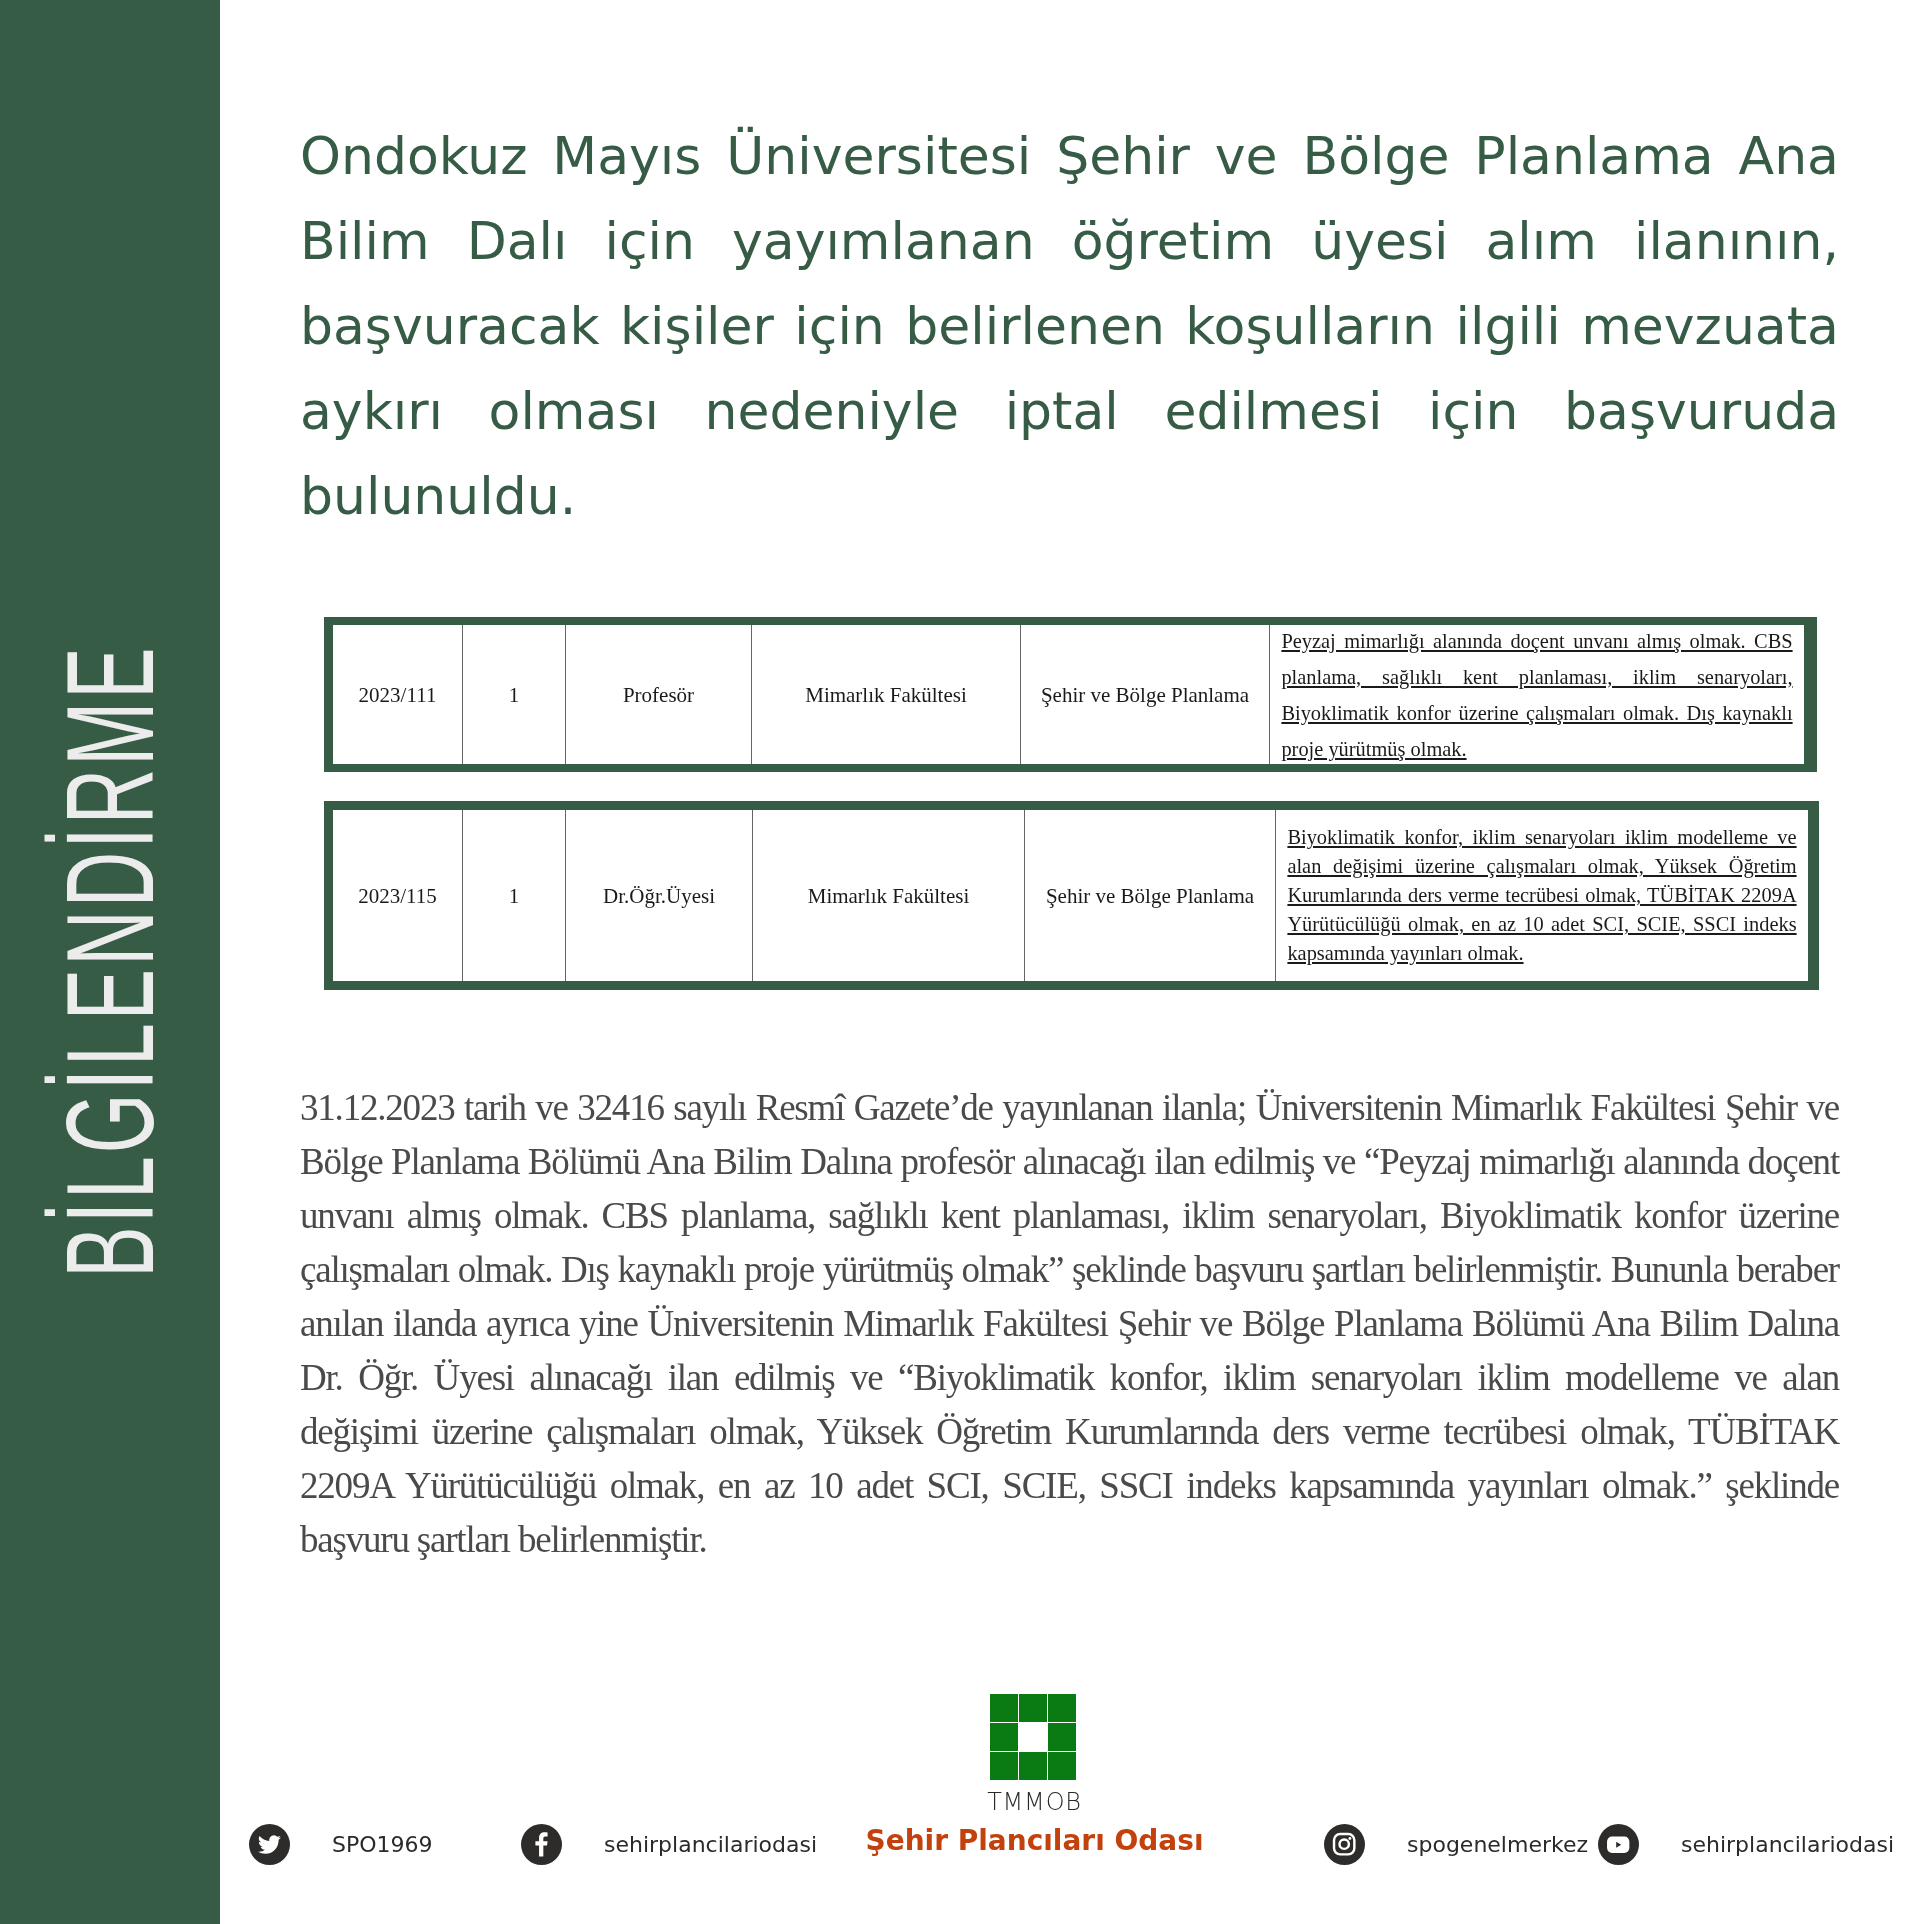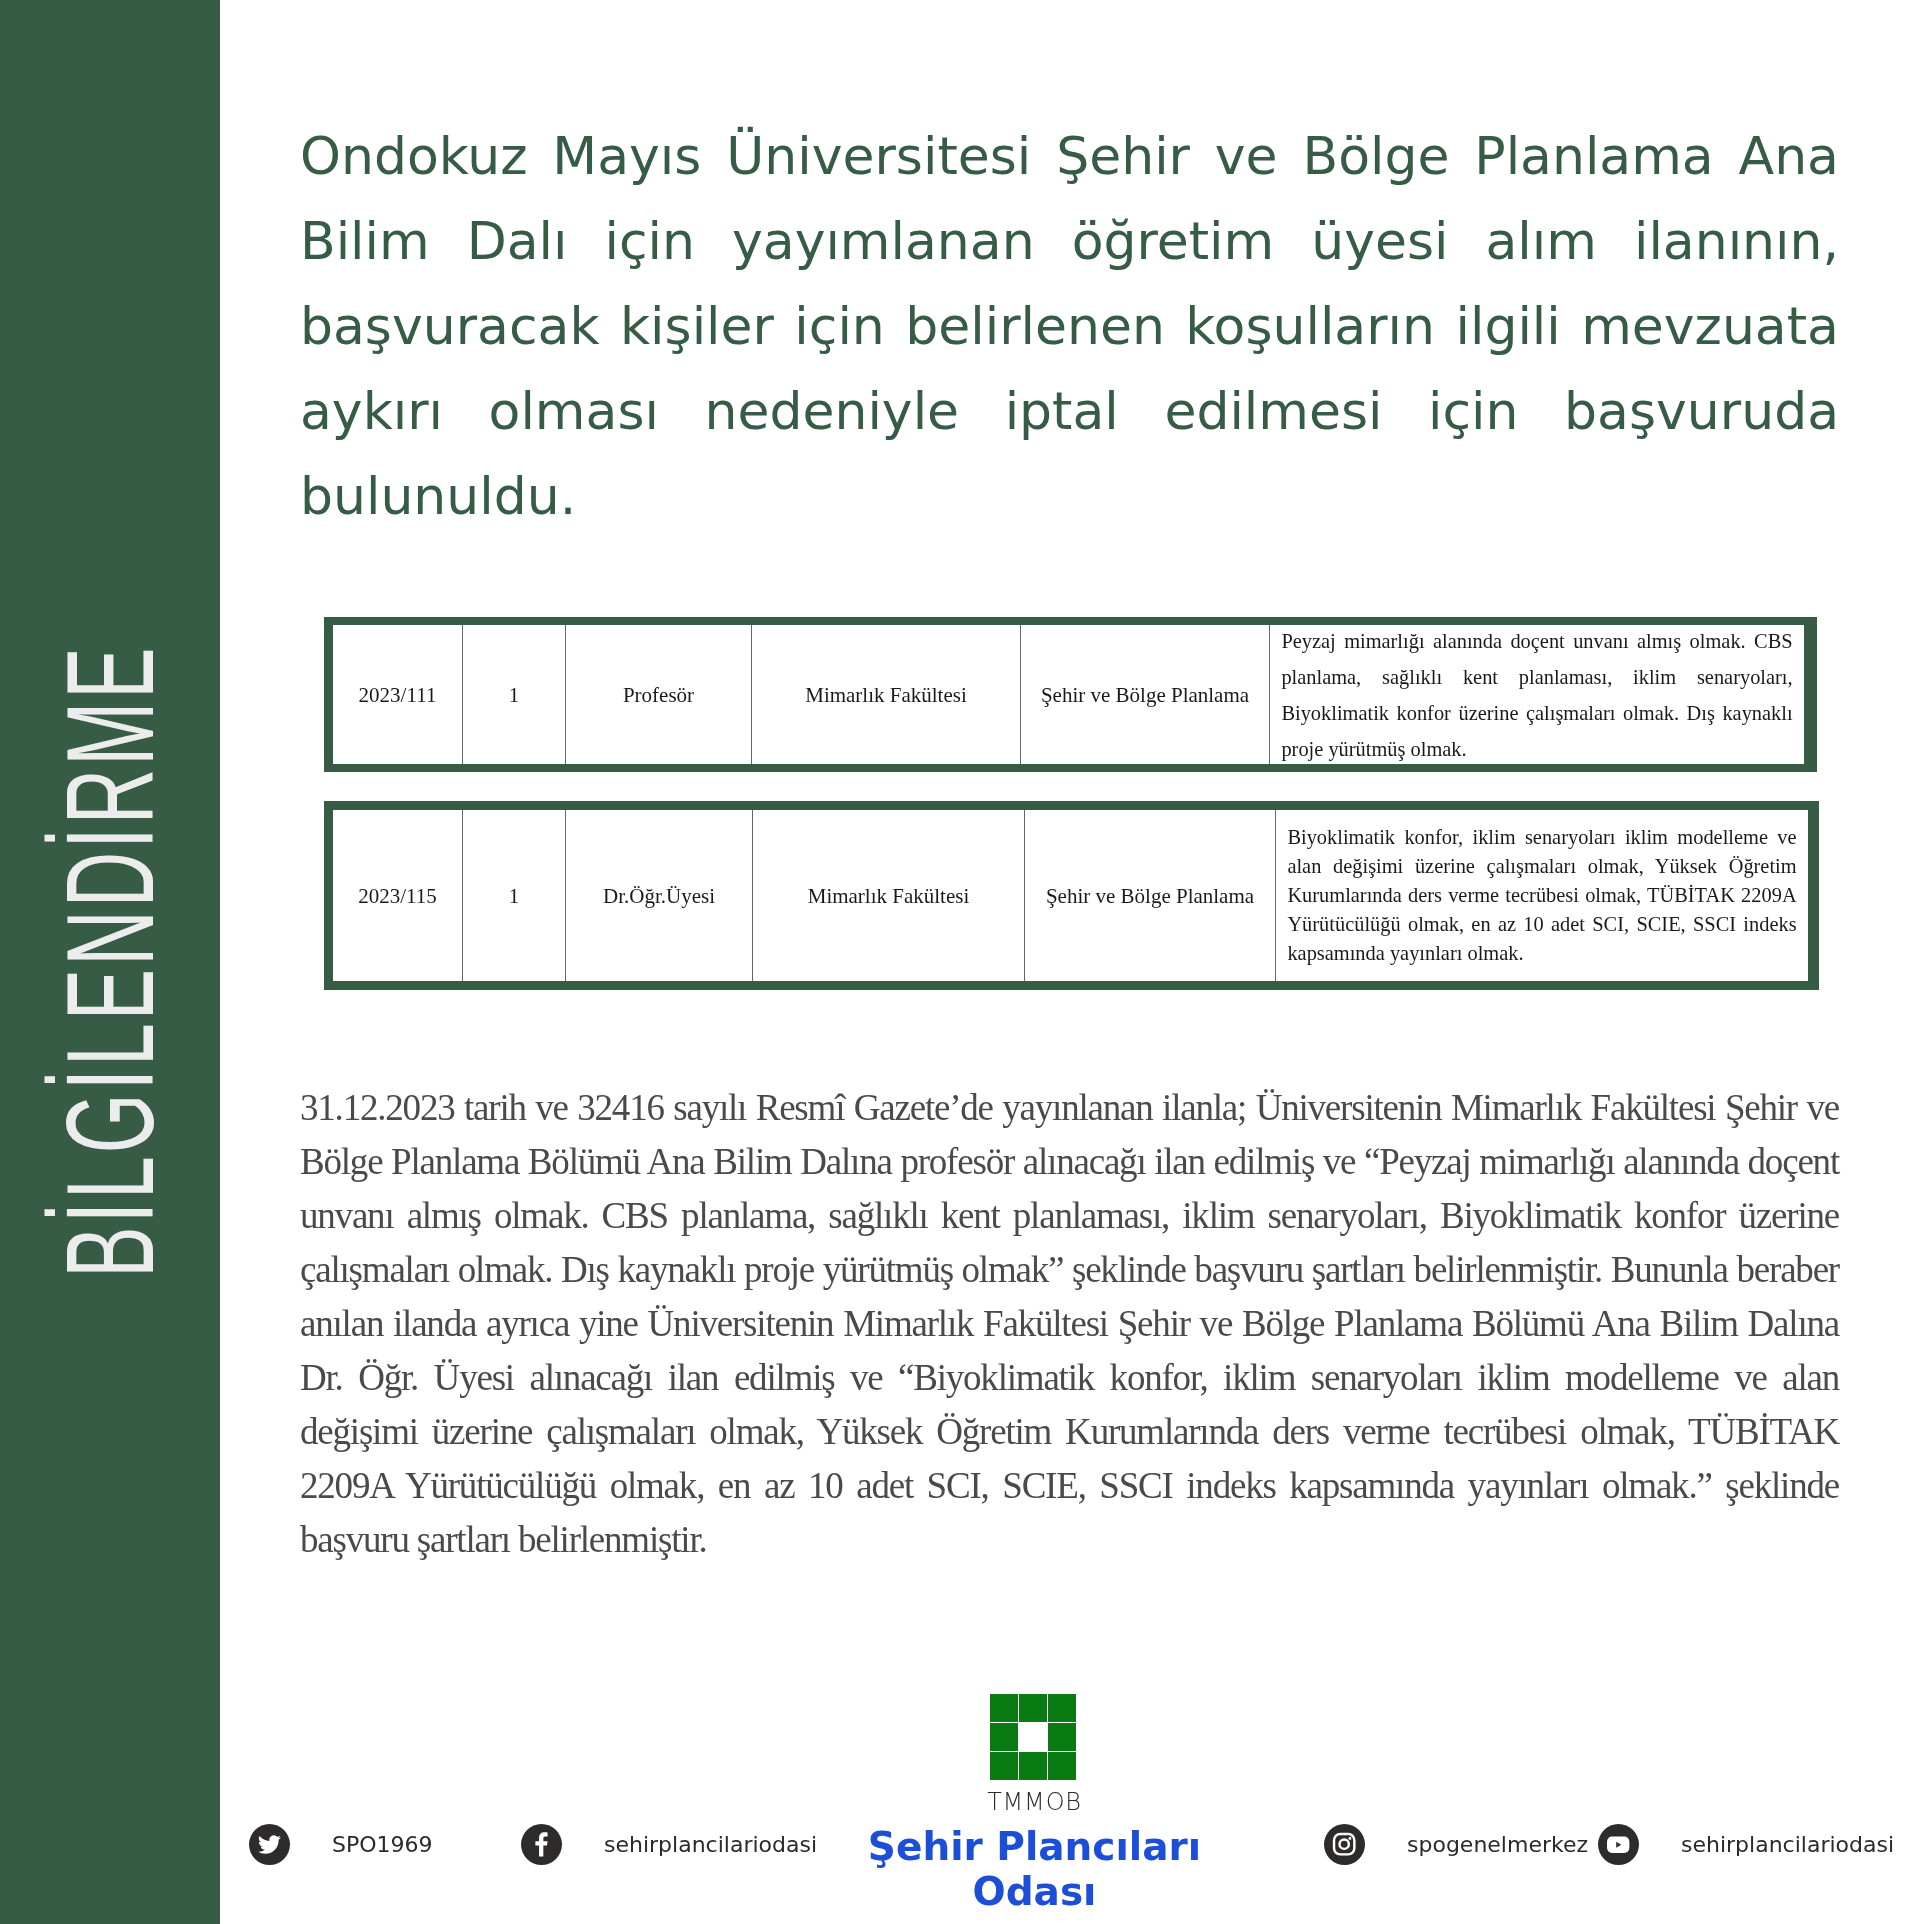--- a/index.html
+++ b/index.html
@@ -48,21 +48,21 @@
     display: flex; align-items: center; justify-content: center;
     font-size: 21px; line-height: 36px;
     box-sizing: border-box; padding: 0 6.5px;
   }
   .cell:last-child { border-right: none; }
   .c1 { width: 130px; }
   .c2 { width: 103px; }
   .c3 { width: 186px; }
   .c4 { width: 269px; }
   .c5 { width: 249px; }
-  .c6 { flex: 1; justify-content: flex-start; text-align: justify; text-align-last: left; padding: 0 11.4px; align-items: center; }
+  .c6 { flex: 1; justify-content: flex-start; text-align: justify; text-align-last: left; padding: 0 11.4px; align-items: center; text-decoration: underline; }
   .t1 .c6 { font-size: 20.4px; line-height: 36px; }
   .t2 .c6 { font-size: 20.4px; line-height: 29px; }
   .t2 .c3 { width: 187px; }
   .t2 .c4 { width: 272px; }
   .t2 .c5 { width: 251px; }
 
   .body-text {
     position: absolute; left: 300px; top: 1081px; width: 1539px;
     color: #4a4a4a;
     font-family: Liberation Serif, serif;
@@ -75,21 +75,21 @@
     display: grid; grid-template-columns: repeat(3, 1fr); grid-template-rows: repeat(3, 1fr); gap: 1.6px; }
   .logo div { background: #0a7a12; }
   .logo div.hole { background: #ffffff; }
   .logo-tmmob {
     position: absolute; left: 888px; top: 1788px; width: 293px; text-align: center;
     font-family: "DejaVu Sans", sans-serif; font-weight: 200; font-size: 24px; color: #2a2a2a;
     letter-spacing: 0.8px;
   }
   .logo-org {
     position: absolute; left: 847px; top: 1824px; width: 375px; text-align: center;
-    font-family: "DejaVu Sans", sans-serif; font-size: 39px; color: #1d4ed8; font-weight: bold;
+    font-family: "DejaVu Sans", sans-serif; font-size: 28px; color: #c2410c; font-weight: bold;
   }
 
   .social { position: absolute; top: 1824px; display: flex; align-items: center; gap: 18px; }
   .social .icon {
     width: 41px; height: 41px; border-radius: 50%; background: #2e2b2b;
     display: flex; align-items: center; justify-content: center; color: #fff;
   }
   .social .label {
     font-family: "DejaVu Sans", sans-serif; font-size: 22px; color: #2a2a2a; margin-left: 24px;
   }

